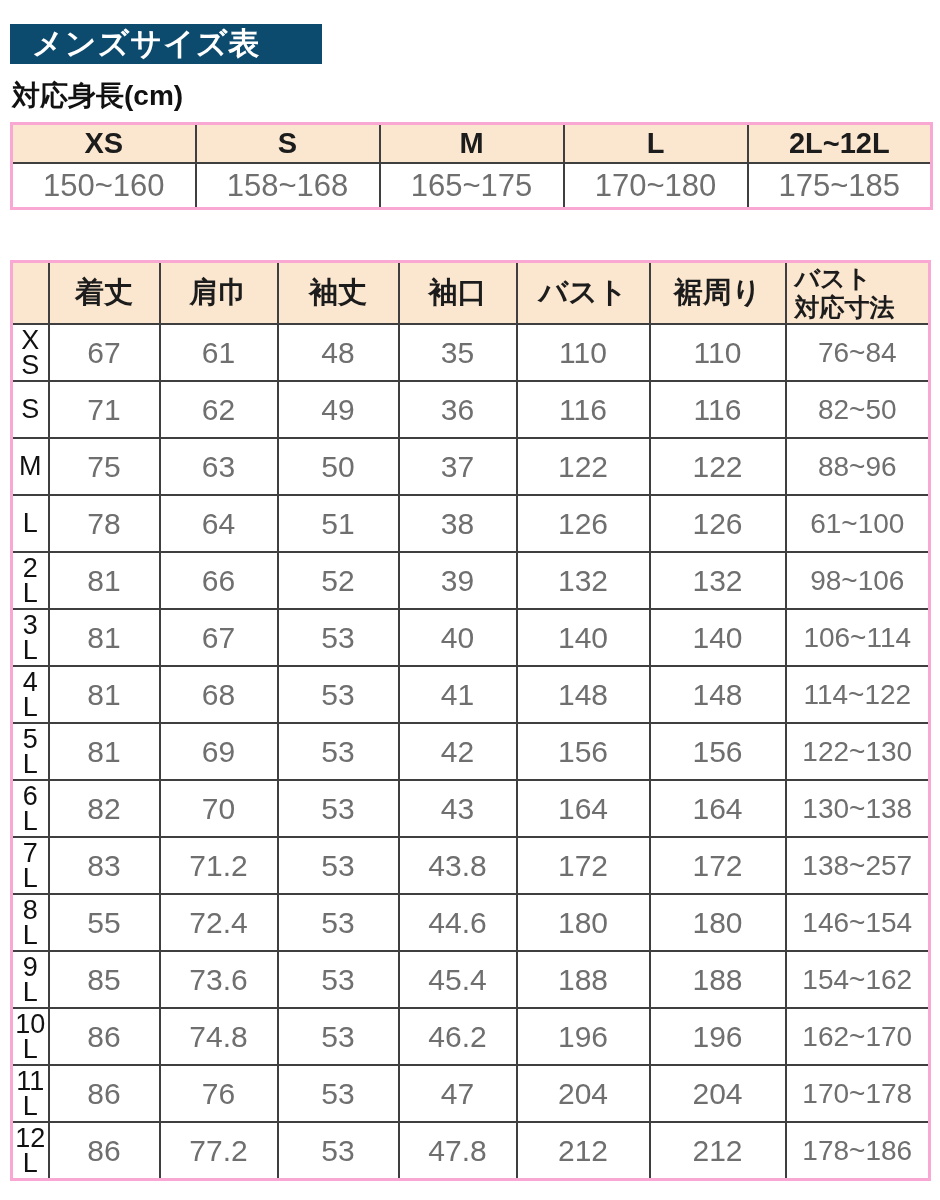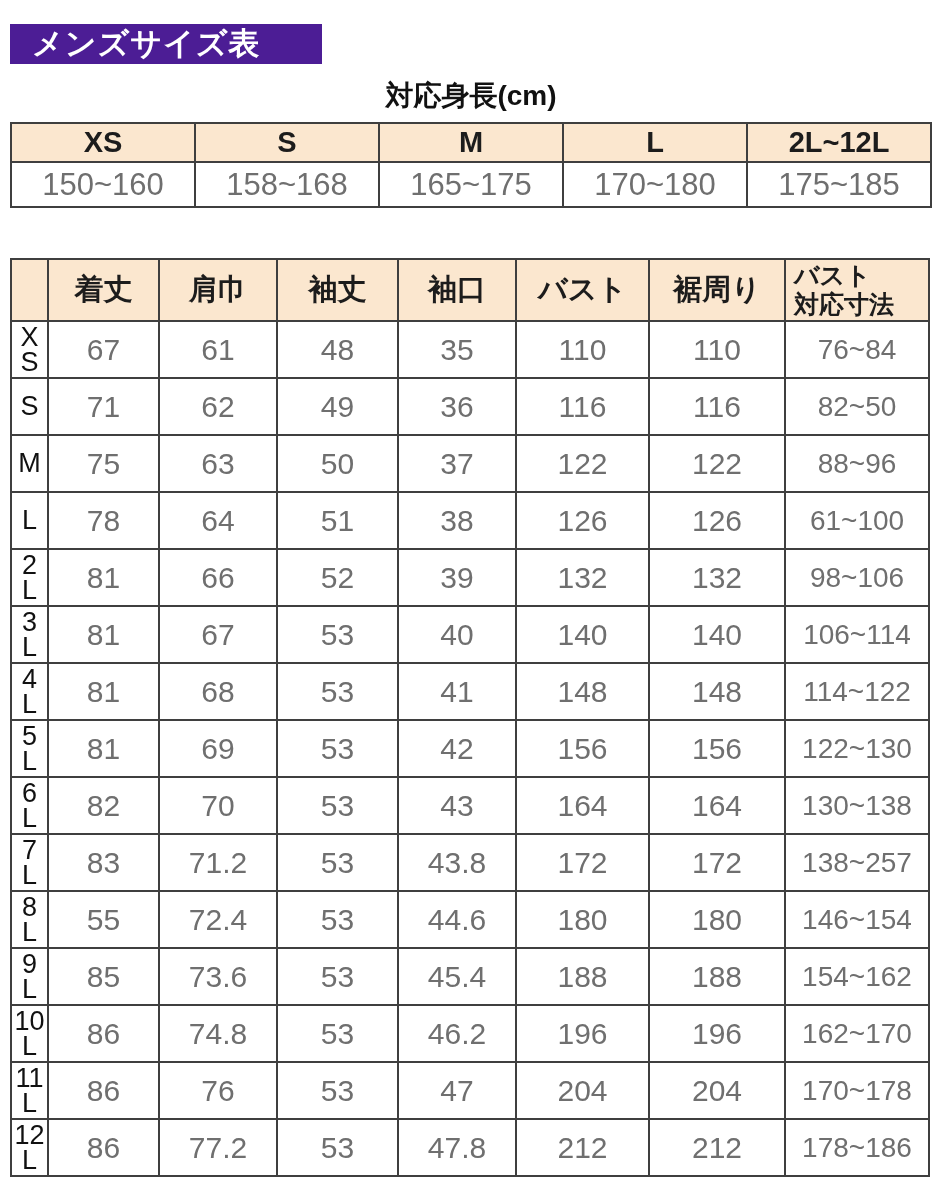--- a/index.html
+++ b/index.html
@@ -11,42 +11,41 @@
   body {
     width: 940px;
     height: 1200px;
     overflow: hidden;
   }
   .wrap {
     padding: 24px 10px 0 10px;
     box-sizing: border-box;
   }
   .title-bar {
-    background: #4c1d95;
+    background: #0c4a6e;
     color: #ffffff;
     font-weight: bold;
     font-size: 31px;
     width: 312px;
     height: 40px;
     line-height: 40px;
     padding-left: 22px;
     box-sizing: border-box;
     letter-spacing: 1px;
   }
   .subtitle {
     font-size: 28px;
     font-weight: bold;
     color: #111111;
     margin: 13px 0 7px 2px;
-    text-align: center;
   }
   table {
     border-collapse: collapse;
     table-layout: fixed;
-    border: 1px solid #f9a8d4;
+    border: 3px solid #f9a8d4;
   }
   th, td {
     border: 2px solid #3f3f3f;
     text-align: center;
     vertical-align: middle;
     padding: 0;
     overflow: hidden;
   }
   
   .t1 { width: 920px; }

